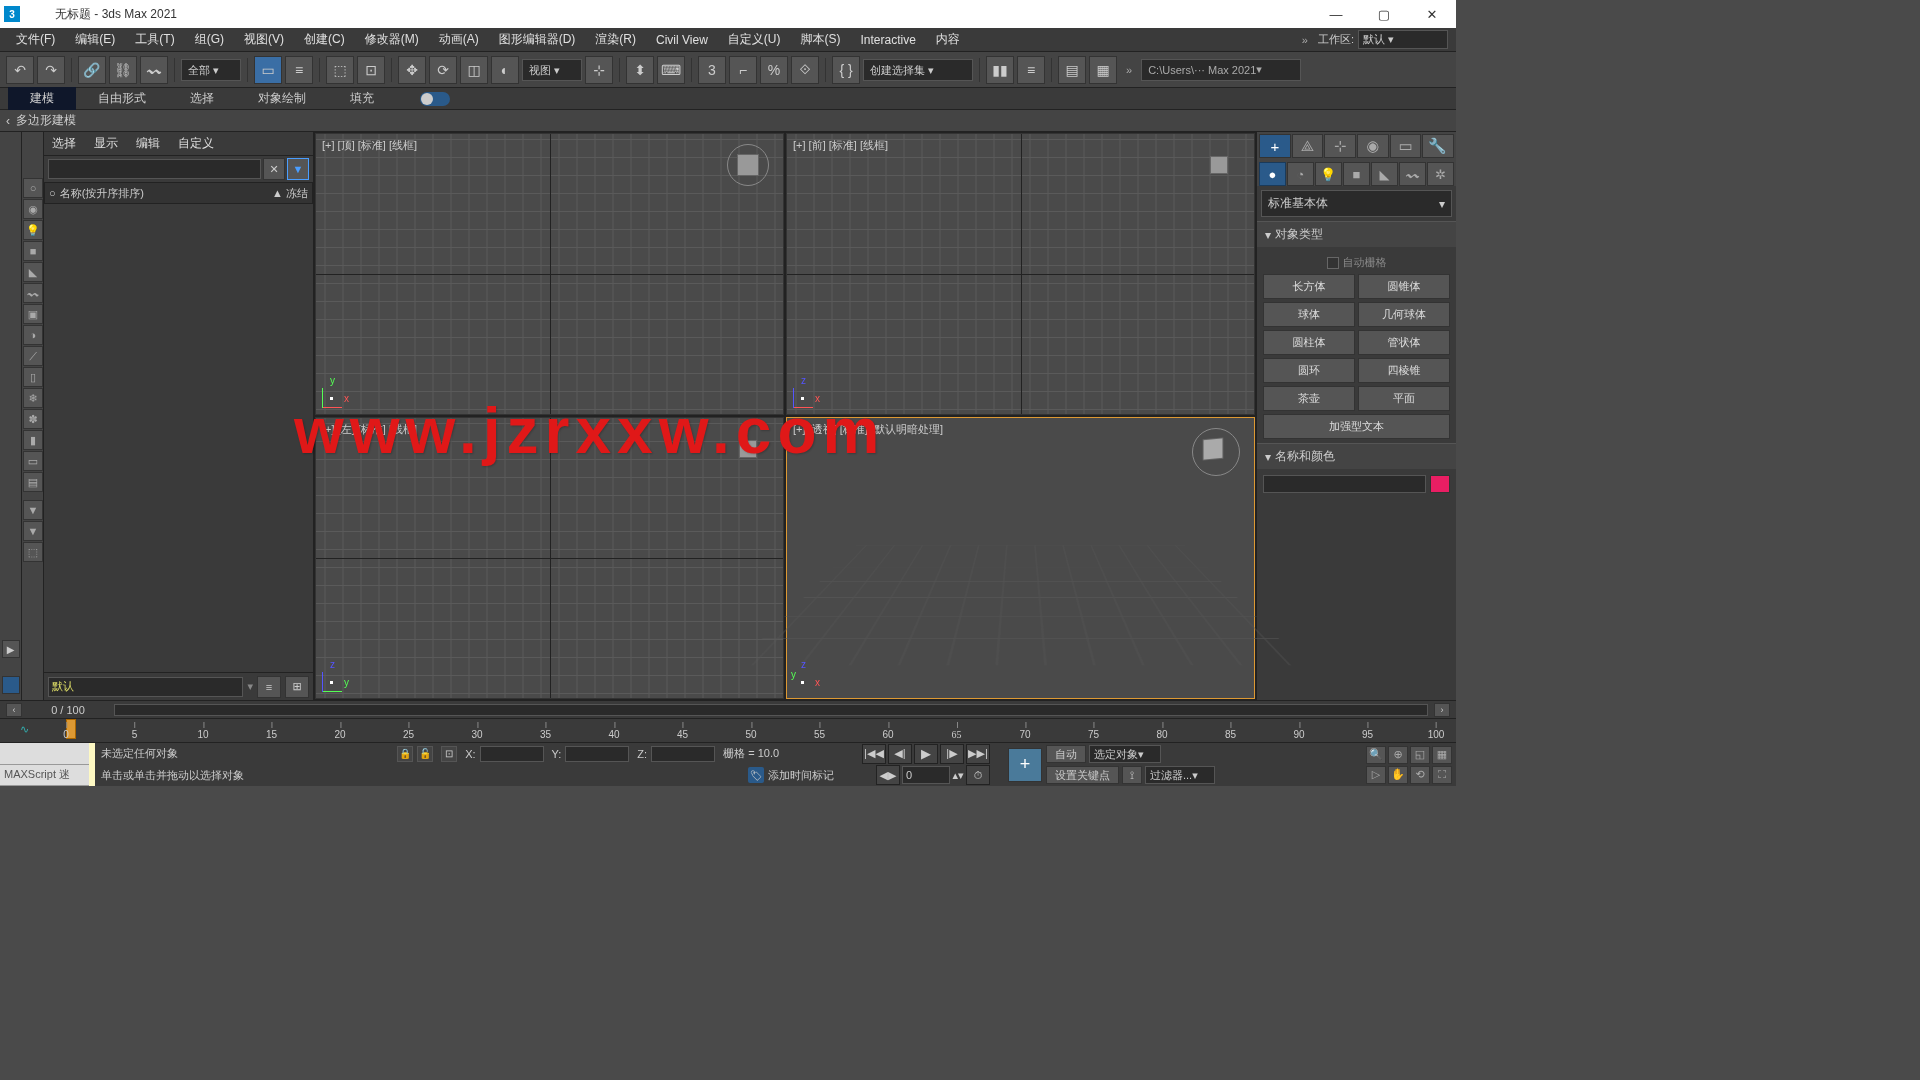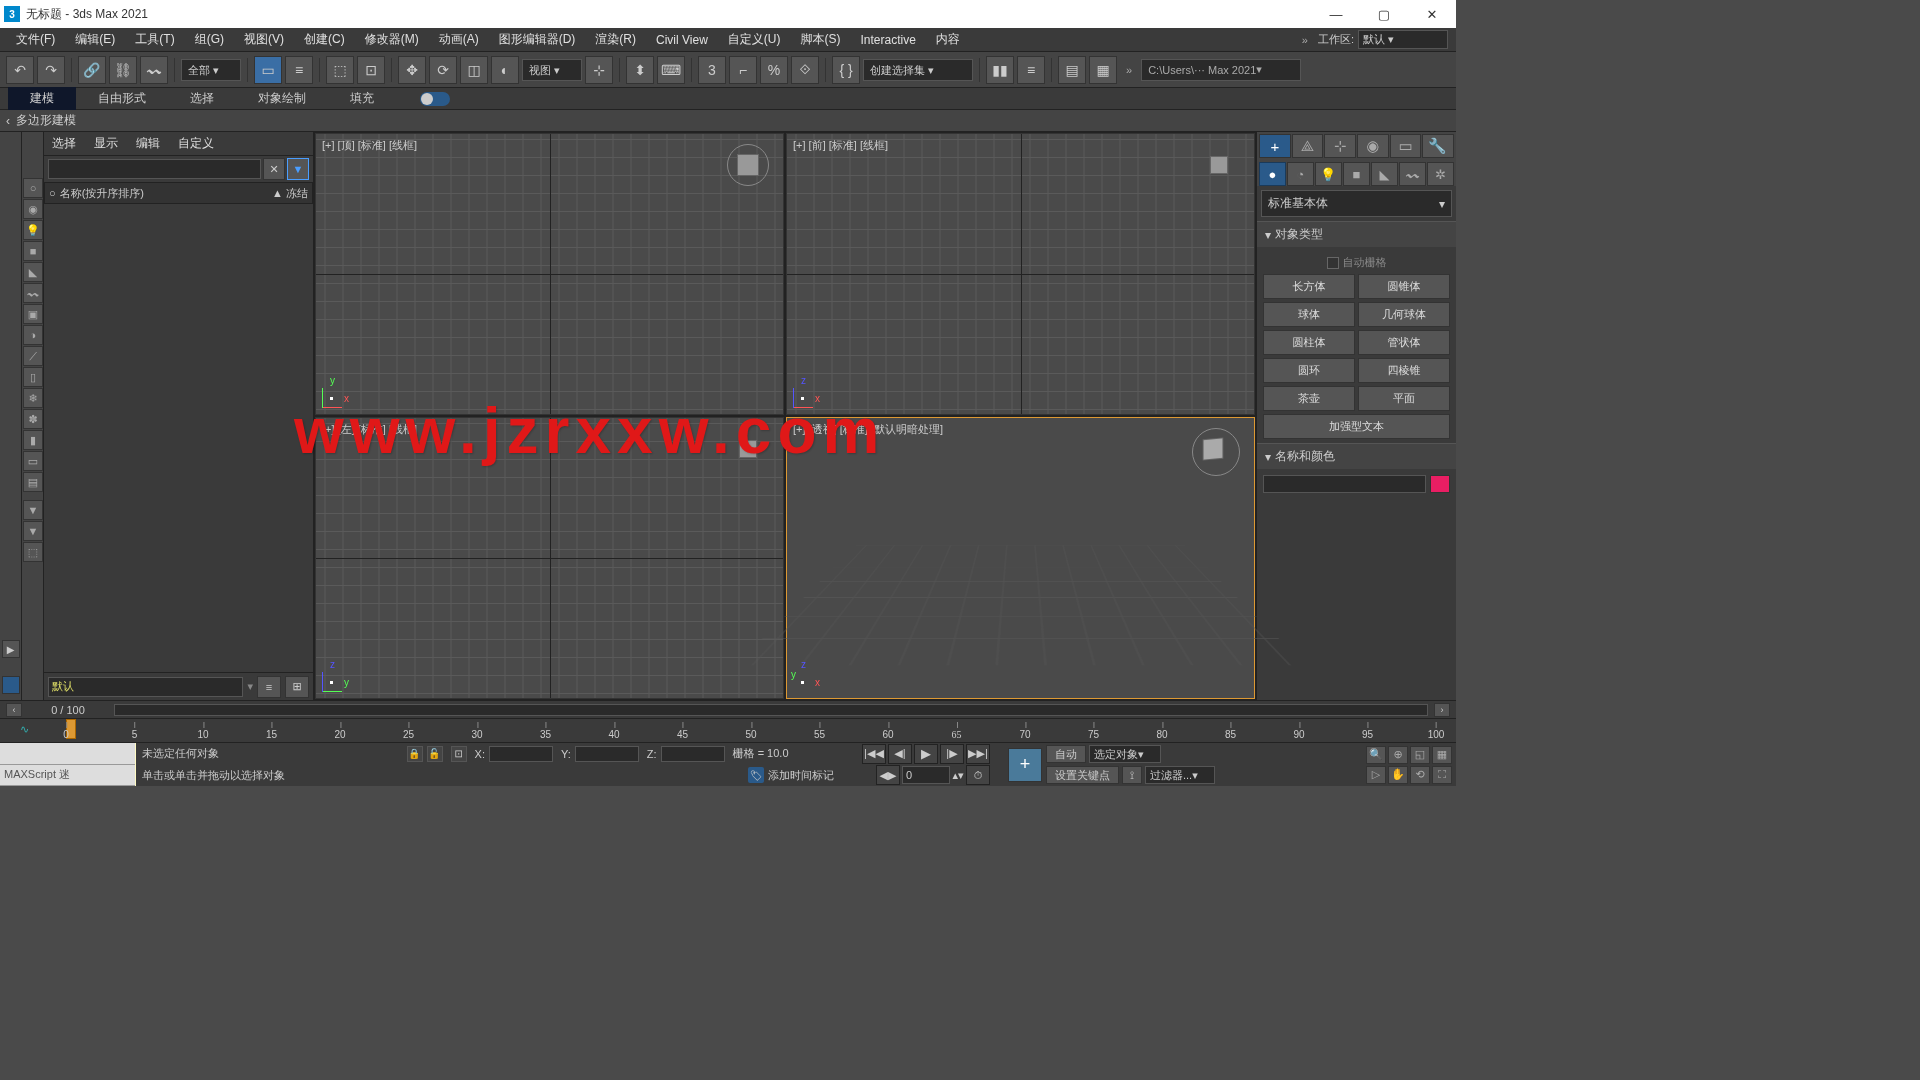--- a/index.html
+++ b/index.html
@@ -1,21 +1,21 @@
 <!DOCTYPE html>
 <html><head>
 <meta charset="utf-8">
 <style>
 * { margin: 0; padding: 0; box-sizing: border-box; font-family: "Microsoft YaHei", Arial, sans-serif; }
 body { background: #4a4a4a; color: #ccc; font-size: 11px; overflow: hidden; width: 1456px; height: 816px; }
 
 
 .titlebar { height: 28px; background: #fff; display: flex; align-items: center; padding: 0 4px; color: #333; font-size: 12px; }
 .titlebar .appicon { width: 16px; height: 16px; background: #0088cc; margin-right: 6px; display: inline-flex; align-items: center; justify-content: center; color: #fff; font-weight: bold; font-size: 10px; }
-.titlebar .title { flex: 1; }
+.titlebar .title { flex: 1; margin-left: 29px; }
 .win-controls { display: flex; gap: 8px; }
 .win-btn { width: 40px; height: 24px; display: flex; align-items: center; justify-content: center; font-size: 13px; cursor: pointer; }
 
 
 .menubar { height: 24px; background: #3a3a3a; display: flex; align-items: center; padding: 0 8px; gap: 4px; border-bottom: 1px solid #222; }
 .menubar .menu-item { padding: 2px 8px; color: #e0e0e0; font-size: 12px; cursor: pointer; }
 .menubar .spacer { flex: 1; }
 .menubar .workspace { display: flex; align-items: center; gap: 4px; font-size: 11px; }
 .menubar .workspace-select { background: #2a2a2a; border: 1px solid #555; color: #ccc; padding: 1px 18px 1px 4px; font-size: 11px; position: relative; min-width: 90px;}
 .chevron { margin: 0 6px; color: #aaa; }
@@ -128,21 +128,21 @@
 .timeline-row1 .slider-track { flex: 1; height: 12px; background: #2a2a2a; border: 1px solid #555; position:relative;}
 .timeline-ruler { height: 24px; background: #3a3a3a; display: flex; align-items: flex-end; position: relative; border-top: 1px solid #222; padding: 0 20px;}
 .timeline-ruler .marker { position: absolute; left: 66px; top: 0; width: 10px; height: 20px; background: #dd9933; border:1px solid #aa6600;}
 .timeline-ruler .wave { position:absolute; left:20px; top:4px; font-size:11px; color:#3aa;}
 .ruler-ticks { flex:1; position:relative; height:100%; margin-left:46px;}
 .tick { position:absolute; bottom:2px; font-size:10px; color:#ccc; transform:translateX(-50%);}
 .tick::before { content:''; position:absolute; bottom:12px; left:50%; width:1px; height:6px; background:#888;}
 
 
 .statusbar { height: 44px; background: #3a3a3a; display: flex; border-top: 1px solid #222;}
-.status-left { width: 136px; display: flex; flex-direction: column; border-right:1px solid #fef9c3;}
+.status-left { width: 95px; display: flex; flex-direction: column; border-right:6px solid #fef9c3;}
 .status-left .box { flex:1; background: #ddd; color: #555; padding: 2px 4px; font-size: 11px; border-bottom:1px solid #999; overflow:hidden;}
 .status-mid { flex: 1; display: flex; flex-direction: column;}
 .status-line { flex: 1; display: flex; align-items: center; padding: 0 6px; gap: 8px; font-size: 11px; color: #ccc;}
 .coord-group { display: flex; align-items: center; gap: 4px;}
 .coord-group .label { color: #ccc;}
 .coord-input { width: 64px; height: 16px; background: #2a2a2a; border: 1px solid #555; color: #ccc; font-size: 10px; padding: 0 2px;}
 .lock-icons { display:flex; gap:4px; color:#888;}
 .lock-icons span { width:16px; height:16px; display:flex;align-items:center;justify-content:center;border:1px solid #555;background:#444;font-size:10px;cursor:pointer;}
 .addtime { display:flex; align-items:center; gap:4px; color:#ccc;}
 .addtime .icon{ width:16px;height:16px; background:#2a5a8a; border-radius:2px; display:flex;align-items:center;justify-content:center;font-size:10px;}

